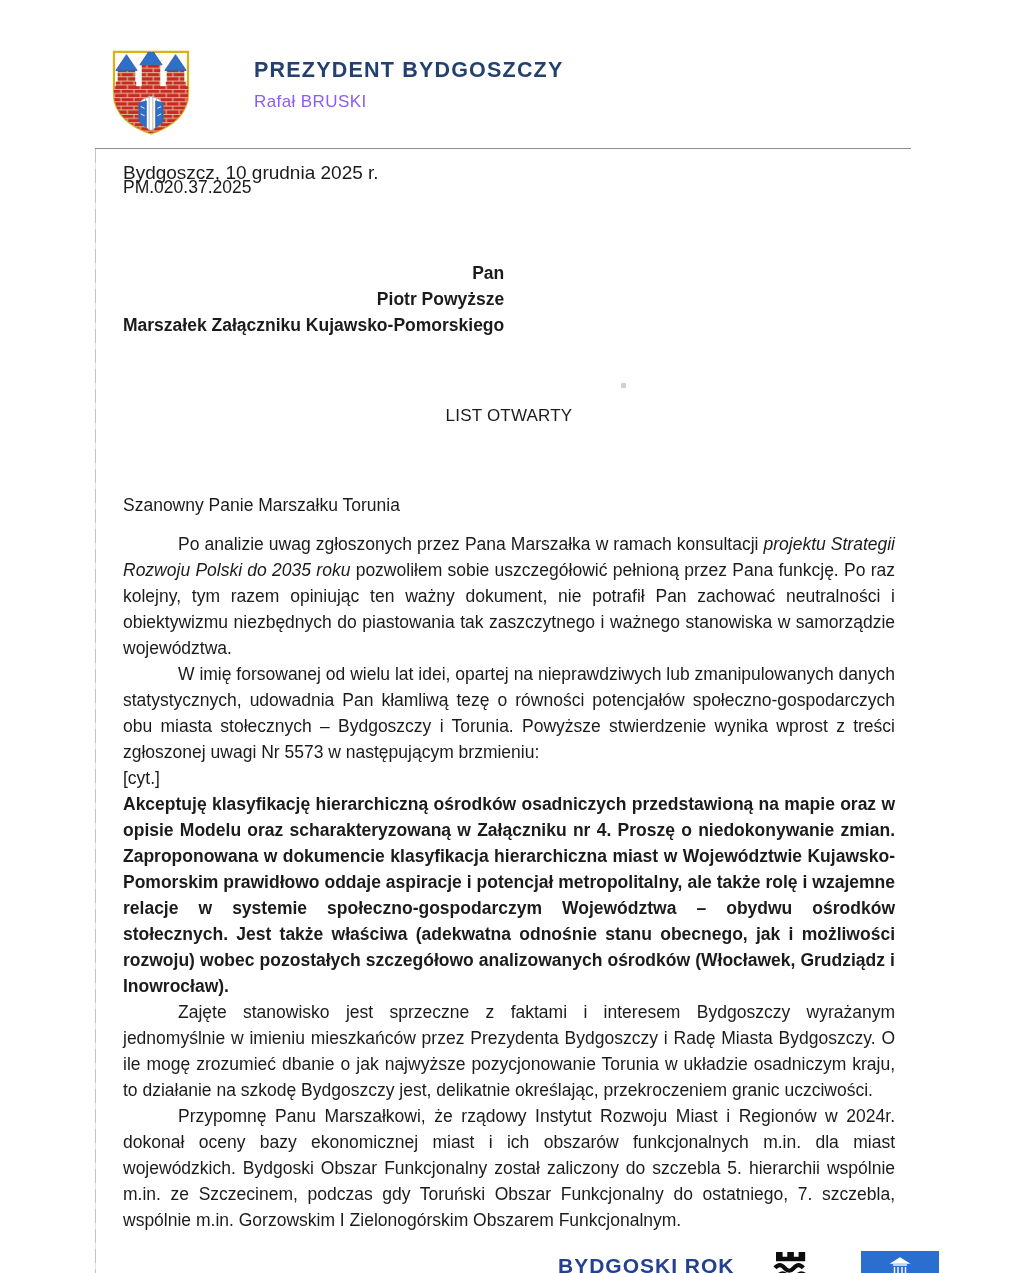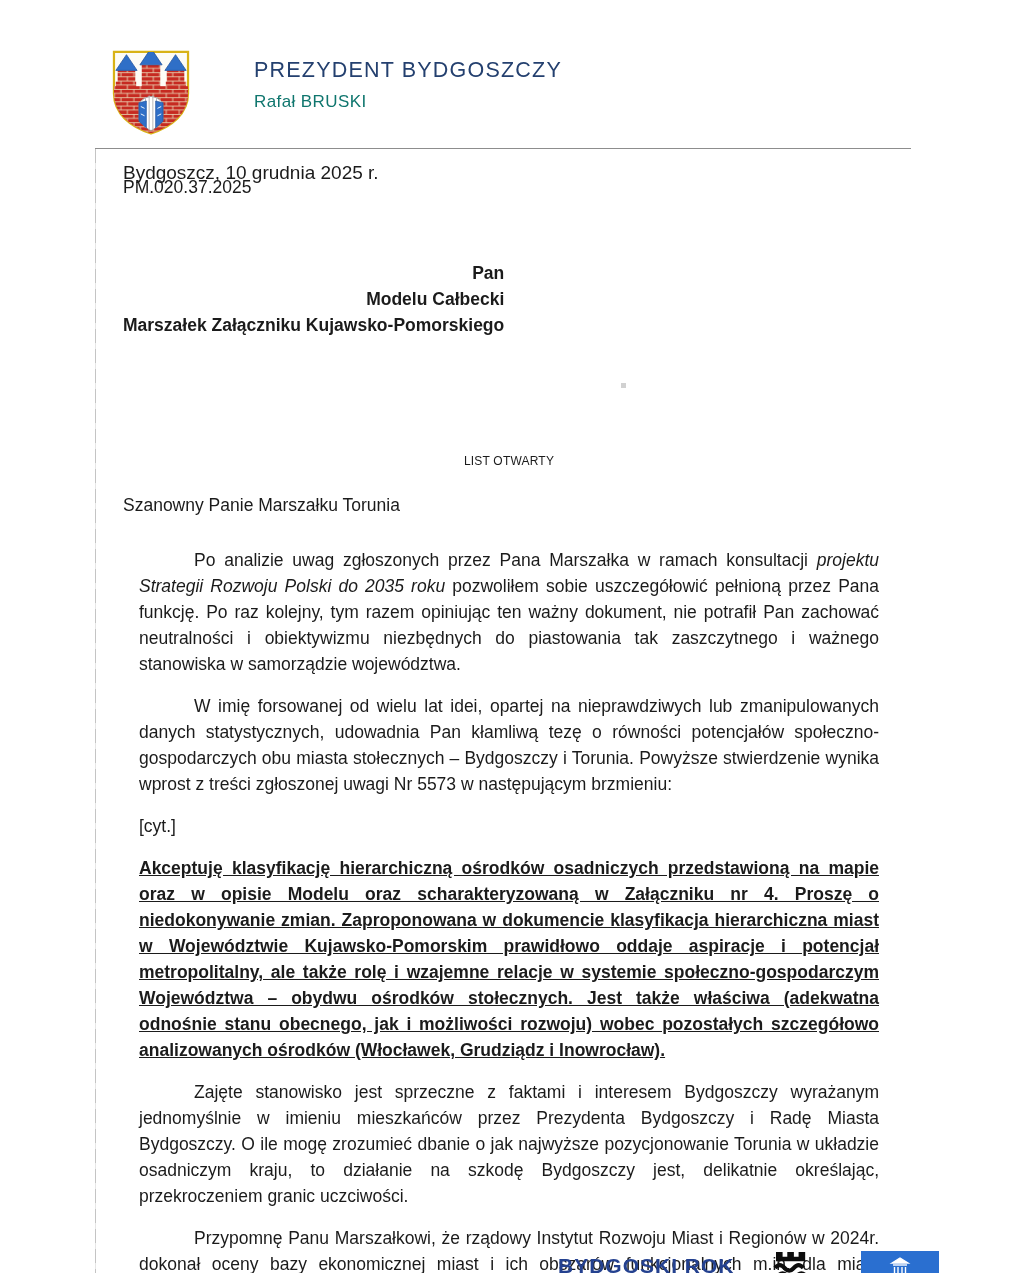--- a/index.html
+++ b/index.html
@@ -10,56 +10,56 @@
     background:#ffffff;
     overflow:hidden;
     font-family:"Liberation Sans","DejaVu Sans",sans-serif;
     color:#1b1b1b;
   }
   
   .letterhead{position:absolute;left:100px;top:38px;display:flex;align-items:flex-start;}
   .coa{width:102px;height:100px;flex:0 0 auto;}
   .sender{margin-left:52px;padding-top:20px;}
   .sender-title{
-    font-size:21.5px;letter-spacing:1.2px;color:#24406f;font-weight:400;
+    font-size:21.5px;letter-spacing:1.2px;color:#24406f;font-weight:700;
   }
   .sender-name{
-    font-size:17px;letter-spacing:.4px;color:#0f766e;margin-top:9px;font-weight:400;
+    font-size:17px;letter-spacing:.4px;color:#8b5cf6;margin-top:9px;font-weight:400;
   }
   .header-rule{
     position:absolute;left:95px;top:148px;width:816px;height:1px;
     background:#8d8d8d;
   }
   .left-line{
     position:absolute;left:95px;top:149px;width:1px;height:1124px;
     background:repeating-linear-gradient(to bottom,#c4c4c4 0 14px,#e6e6e6 14px 20px);
   }
   .scan-dot{
     position:absolute;left:621px;top:383px;width:5px;height:5px;
     background:#9a9a9a;opacity:.45;
   }
   
   .dateline{position:absolute;left:123px;top:160px;font-size:19px;line-height:26px;}
   .refno{position:absolute;left:123px;top:174px;font-size:17.5px;line-height:26px;}
   .recipient{position:absolute;left:123px;top:260px;font-size:17.5px;line-height:26px;font-weight:700;text-align:right;}
   
   .subject{
     position:absolute;left:123px;top:406px;width:772px;
-    text-align:center;font-size:12px;letter-spacing:.2px;font-weight:400;margin-top:48px;
+    text-align:center;font-size:17px;letter-spacing:.2px;font-weight:400;
   }
   .greeting{
     position:absolute;left:123px;top:459px;font-size:17.5px;margin-top:36px;
   }
   .body-text{
     position:absolute;left:123px;top:531px;width:772px;
     font-size:17.5px;line-height:26px;text-align:justify;
   }
-  .body-text p{margin:16px;}
+  .body-text p{margin:0;}
   .indent{text-indent:55px;}
-  .quote{font-weight:700;text-decoration:underline;}
+  .quote{font-weight:700;}
   .it{font-style:italic;}
   
   .footer-logos{position:absolute;left:558px;top:1251px;display:flex;align-items:flex-start;}
   .bydgoski-rok{
     font-size:21px;font-weight:700;letter-spacing:1px;color:#24418f;
     white-space:nowrap;padding-top:3px;
   }
   .castle-waves{margin-left:38px;width:38px;height:32px;}
   .unesco{margin-left:50px;width:78px;height:34px;}
 </style>
@@ -119,21 +119,21 @@
 
   <div class="header-rule"></div>
   <div class="left-line"></div>
   <div class="scan-dot"></div>
 
   <div class="dateline">Bydgoszcz, 10 grudnia 2025 r.</div>
   <div class="refno">PM.020.37.2025</div>
 
   <div class="recipient">
     <div>Pan</div>
-    <div>Modelu Całbecki</div>
+    <div>Piotr Powyższe</div>
     <div>Marszałek Załączniku Kujawsko-Pomorskiego</div>
   </div>
 
   <div class="subject">LIST OTWARTY</div>
   <div class="greeting">Szanowny Panie Marszałku Torunia</div>
 
   <div class="body-text">
     <p class="indent"><span>Po analizie uwag zgłoszonych przez Pana Marszałka w ramach konsultacji </span><span class="it">projektu Strategii Rozwoju Polski do 2035 roku</span><span> pozwoliłem sobie uszczegółowić pełnioną przez Pana funkcję. Po raz kolejny, tym razem opiniując ten ważny dokument, nie potrafił Pan zachować neutralności i obiektywizmu niezbędnych do piastowania tak zaszczytnego i ważnego stanowiska w samorządzie województwa.</span></p>
     <p class="indent">W imię forsowanej od wielu lat idei, opartej na nieprawdziwych lub zmanipulowanych danych statystycznych, udowadnia Pan kłamliwą tezę o równości potencjałów społeczno-gospodarczych obu miasta stołecznych – Bydgoszczy i Torunia. Powyższe stwierdzenie wynika wprost z treści zgłoszonej uwagi Nr 5573 w następującym brzmieniu:</p>
     <p>[cyt.]</p>

